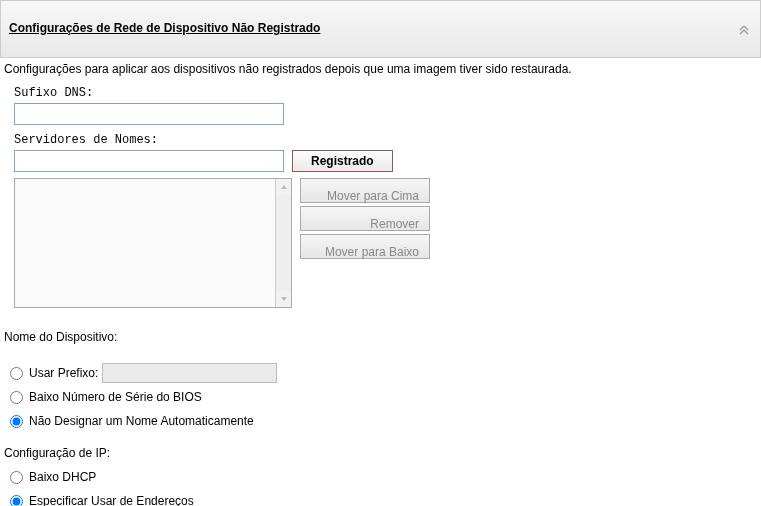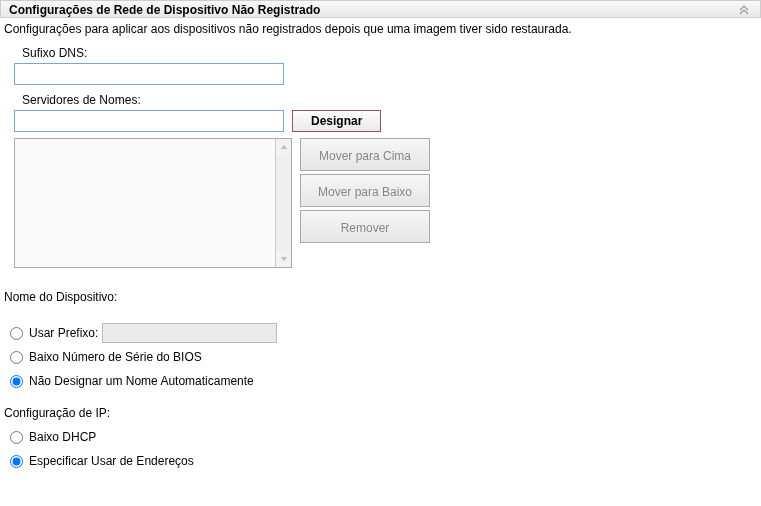--- a/index.html
+++ b/index.html
@@ -8,44 +8,46 @@
       padding: 0;
       font-family: Arial, sans-serif;
       font-size: 12px;
       color: #000;
       background: #fff;
       width: 761px;
     }
     .panel-header {
       background: linear-gradient(to bottom, #f8f8f8, #e8e8e8);
       border: 1px solid #ccc;
-      padding: 0 8px;
+      padding: 20px 8px;
       font-weight: bold;
       display: flex;
       justify-content: space-between;
-      align-items: flex-end;
+      align-items: flex-start;
+      text-decoration: underline;
     }
     .collapse-btn {
       width: 16px;
       height: 16px;
       display: flex;
       align-items: center;
       justify-content: center;
       cursor: pointer;
       color: #888;
       font-size: 11px;
     }
     .panel-body {
       padding: 4px 4px 10px 4px;
     }
     .description {
       margin: 0 0 10px 0;
     }
     .field-label {
-      margin: 4px 0 3px 12px;
+      margin: 4px 0 3px 4px;
+      font-family: Liberation Mono, monospace;
     }
     .text-input {
       border: 1px solid #7ea6d2;
       padding: 3px 4px;
       font-family: Arial, sans-serif;
       font-size: 12px;
       height: 22px;
     }
     .text-input.dns { width: 270px; margin-left:4px; }
     .text-input.ns { width: 270px; margin-left:4px;}
@@ -106,22 +108,23 @@
       gap: 3px;
     }
     .side-btn {
       border: 1px solid #aaa;
       background: linear-gradient(to bottom, #f6f6f6, #e6e6e6);
       color: #888;
       font-size: 12px;
       font-family: Arial, sans-serif;
       padding: 10px 10px;
       width: 130px;
-      height: 33px;
+      height: 25px;
       cursor: default;
+      text-align: right;
     }
     .section-heading {
       margin: 22px 0 18px 0;
     }
     .radio-row {
       display: flex;
       align-items: center;
       gap: 4px;
       margin: 2px 0 2px 6px;
       height: 22px;
@@ -152,42 +155,42 @@
   <div class="description">Configurações para aplicar aos dispositivos não registrados depois que uma imagem tiver sido restaurada.</div>
 
   <div class="indent-block">
     <div class="field-label">Sufixo DNS:</div>
     <input type="text" class="text-input dns" value="" style="">
 
     <div class="field-label" style="margin-top:8px;">Servidores de Nomes:</div>
 
     <div class="row-flex" style="margin-top:3px;">
       <input type="text" class="text-input ns" value="" style="">
-      <button class="add-btn">Designar</button>
+      <button class="add-btn">Registrado</button>
     </div>
 
     <div class="listbox-wrapper">
       <div class="listbox">
         <div class="scrollbar">
           <div class="arrow">
             <svg width="8" height="8" viewBox="0 0 8 8">
                 <path d="M1 6 L4 2 L7 6 Z" fill="#bbb"></path>
               </svg>
           </div>
           <div class="arrow down">
             <svg width="8" height="8" viewBox="0 0 8 8">
                 <path d="M1 2 L4 6 L7 2 Z" fill="#bbb"></path>
               </svg>
           </div>
         </div>
       </div>
       <div class="side-buttons">
         <button class="side-btn">Mover para Cima</button>
+        <button class="side-btn">Remover</button>
         <button class="side-btn">Mover para Baixo</button>
-        <button class="side-btn">Remover</button>
       </div>
     </div>
   </div>
 
   <div class="section-heading">Nome do Dispositivo:</div>
 
   <div class="radio-row">
     <input type="radio" name="devname" style="">
     <span>Usar Prefixo:</span>
     <input type="text" class="text-input prefix" disabled="" value="" style="">

